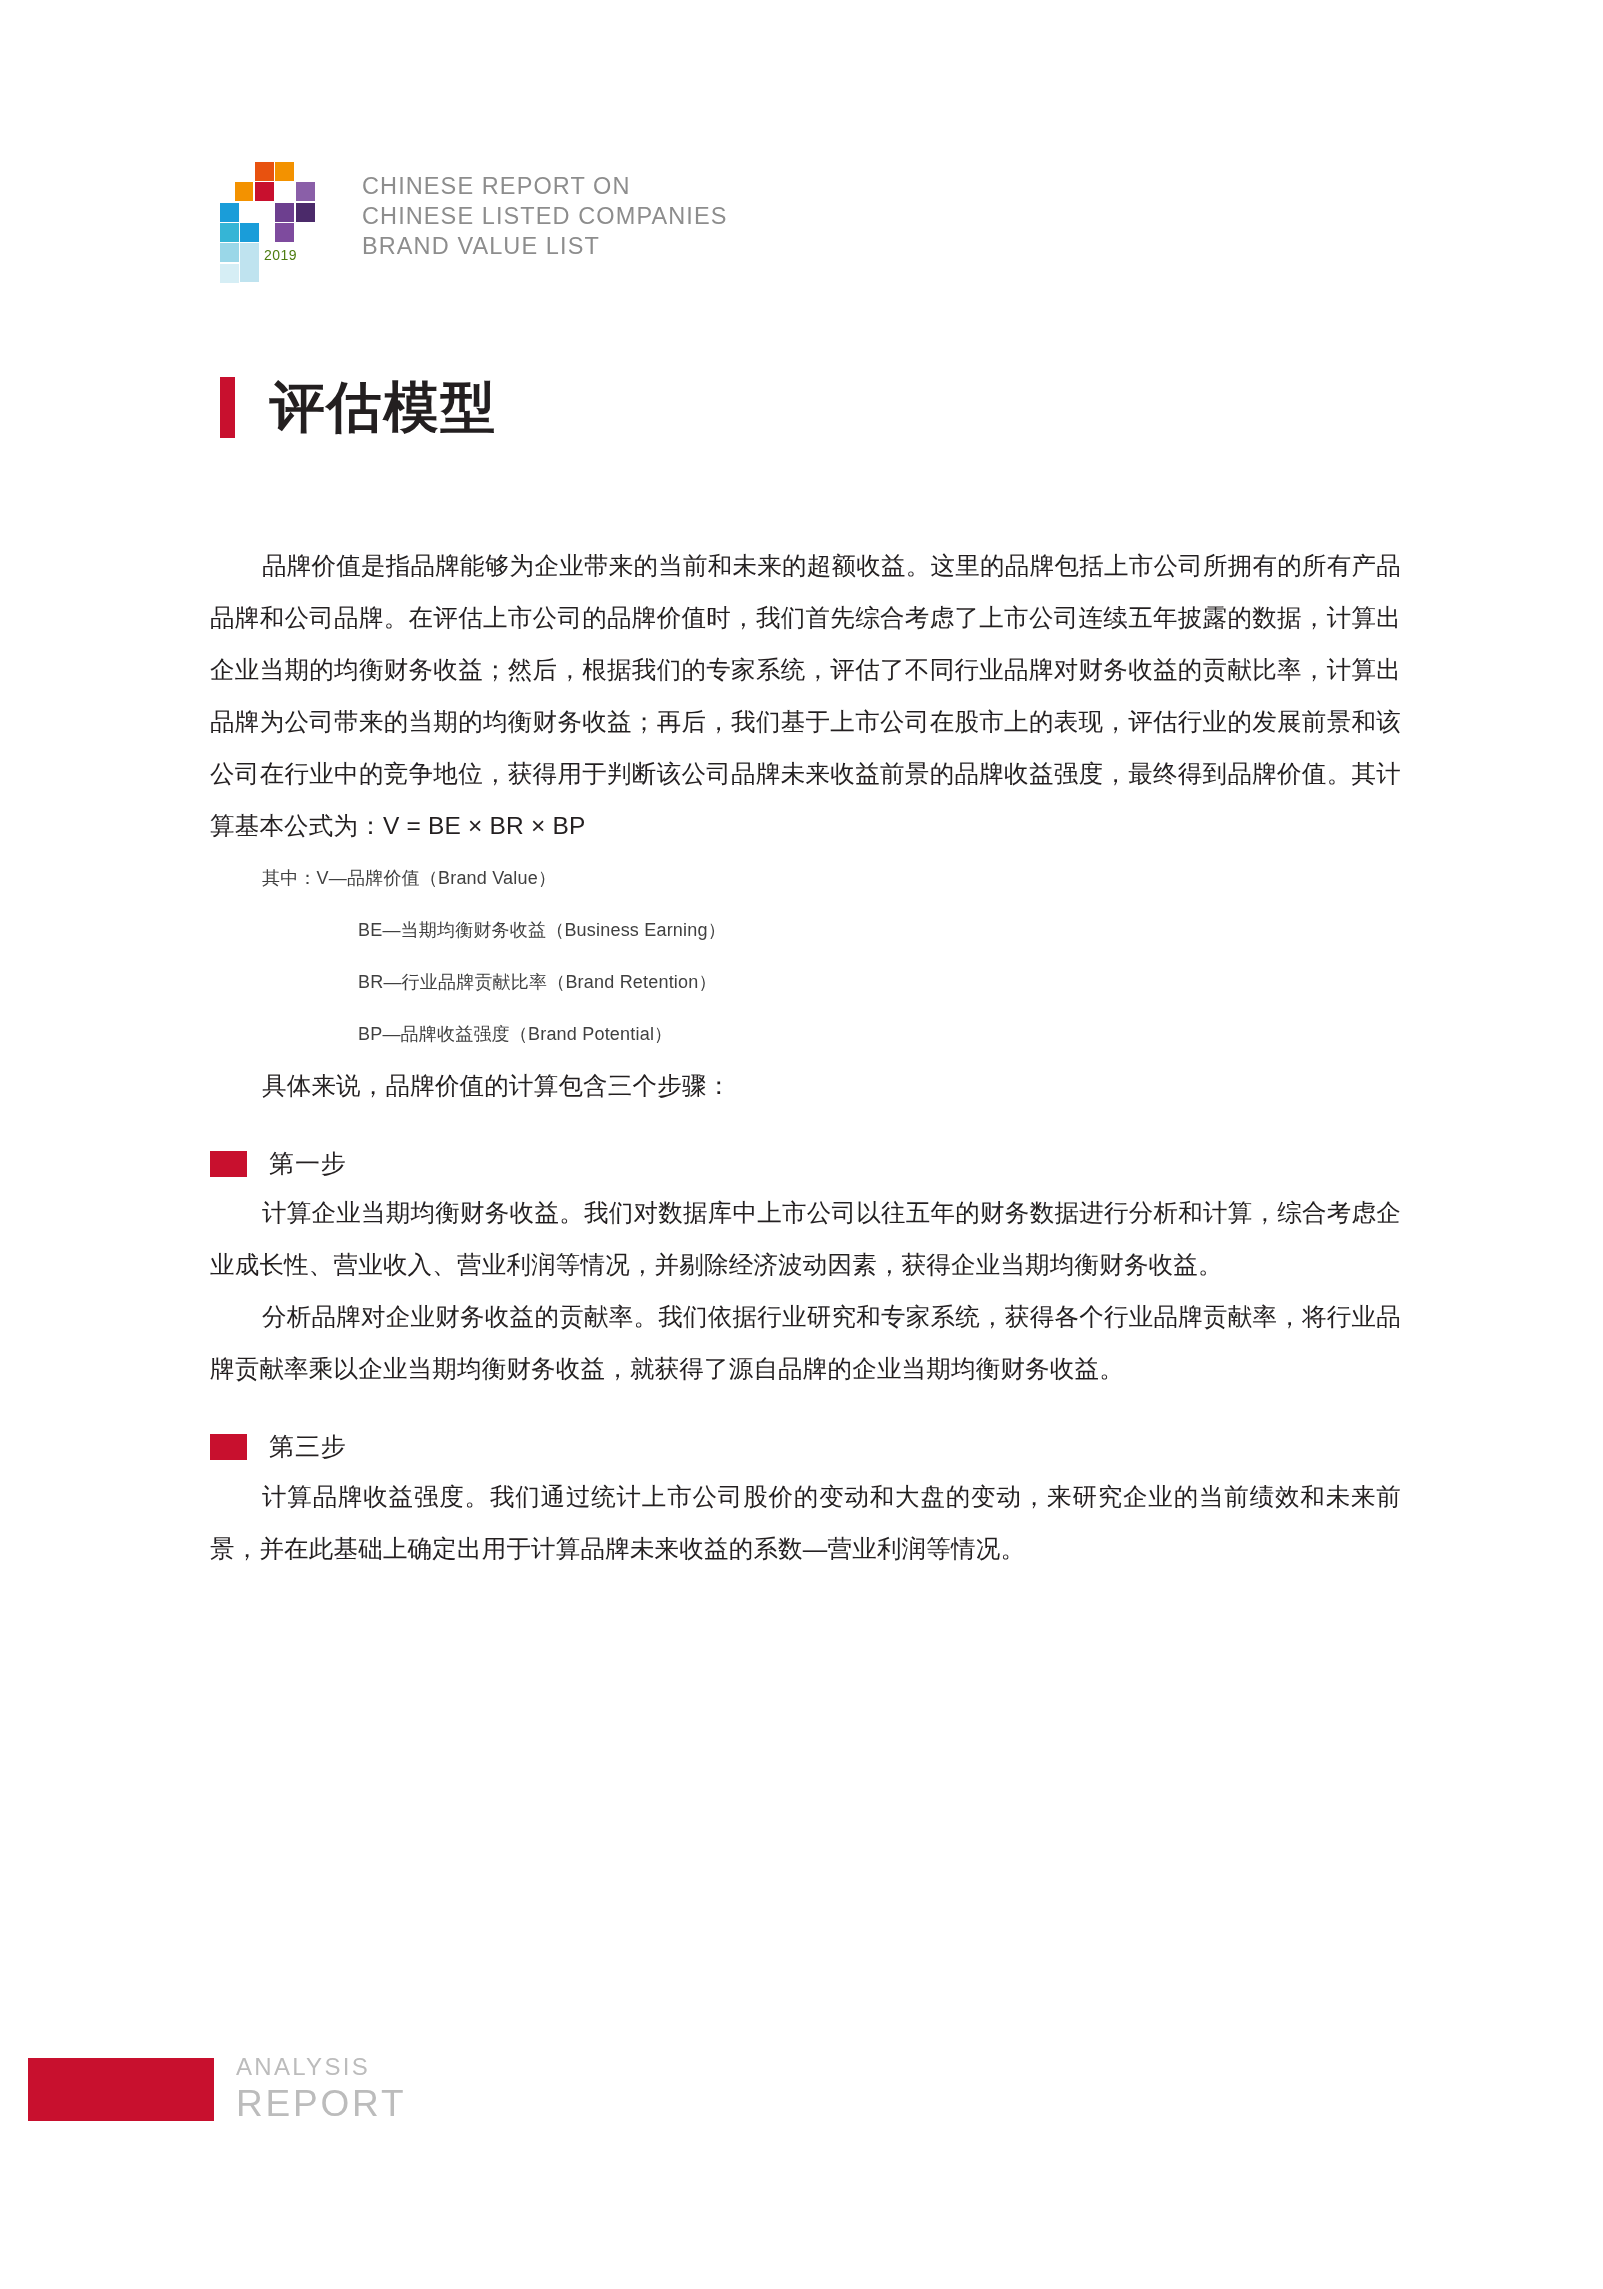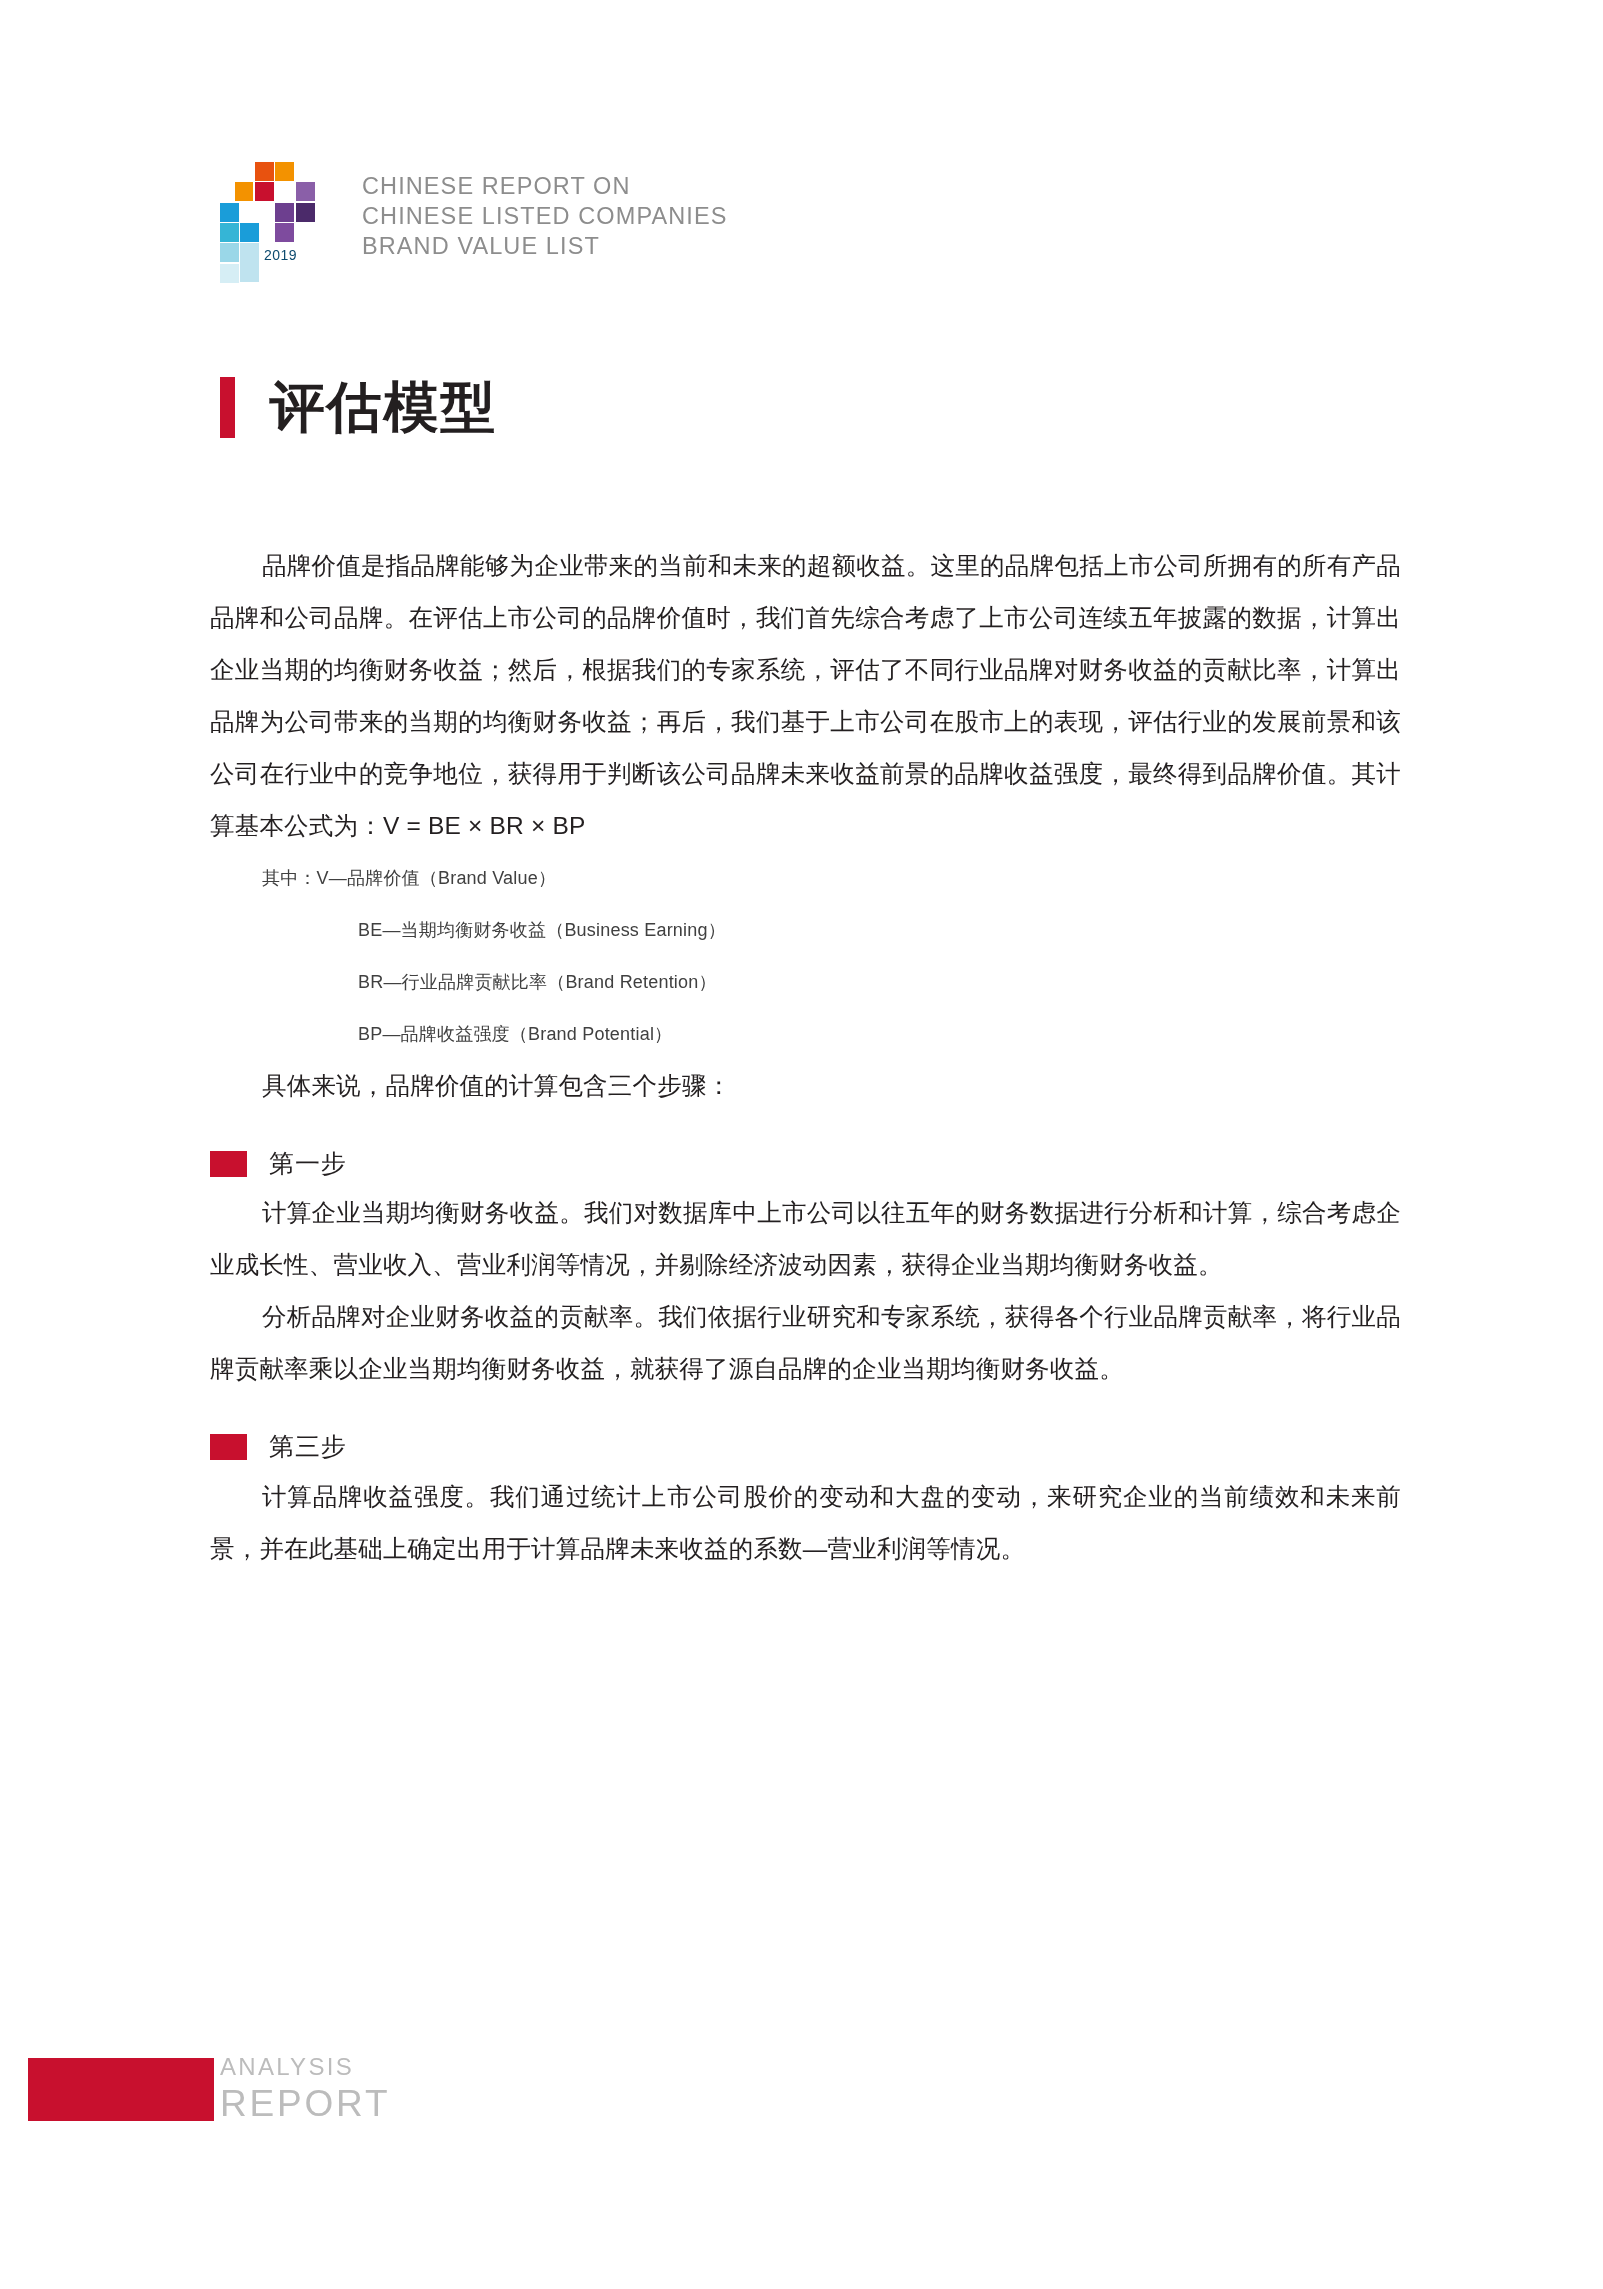--- a/index.html
+++ b/index.html
@@ -40,21 +40,21 @@
   }
   .logo-mark .sq {
     position: absolute;
   }
   .logo-year {
     position: absolute;
     left: 44px;
     top: 85px;
     font-size: 14px;
     letter-spacing: 0.5px;
-    color: #0c4a6e;
+    color: #4d7c0f;
     font-family: "Liberation Sans", sans-serif;
   }
   .header-text {
     margin-left: 28px;
     margin-top: 9.2px;
     color: #8d8d8d;
     font-size: 23.5px;
     line-height: 30px;
     letter-spacing: 1.1px;
     font-family: "Liberation Sans", sans-serif;
@@ -141,21 +141,21 @@
   .footer-bar {
     position: absolute;
     left: 28px;
     top: 2058px;
     width: 186px;
     height: 63px;
     background: #c8102e;
   }
   .footer-text {
     position: absolute;
-    left: 220px;
+    left: 236px;
     top: 2051px;
     color: #bcbcbc;
     font-family: "Liberation Sans", sans-serif;
   }
   .footer-line1 {
     font-size: 24px;
     letter-spacing: 2.3px;
     line-height: 31px;
   }
   .footer-line2 {

